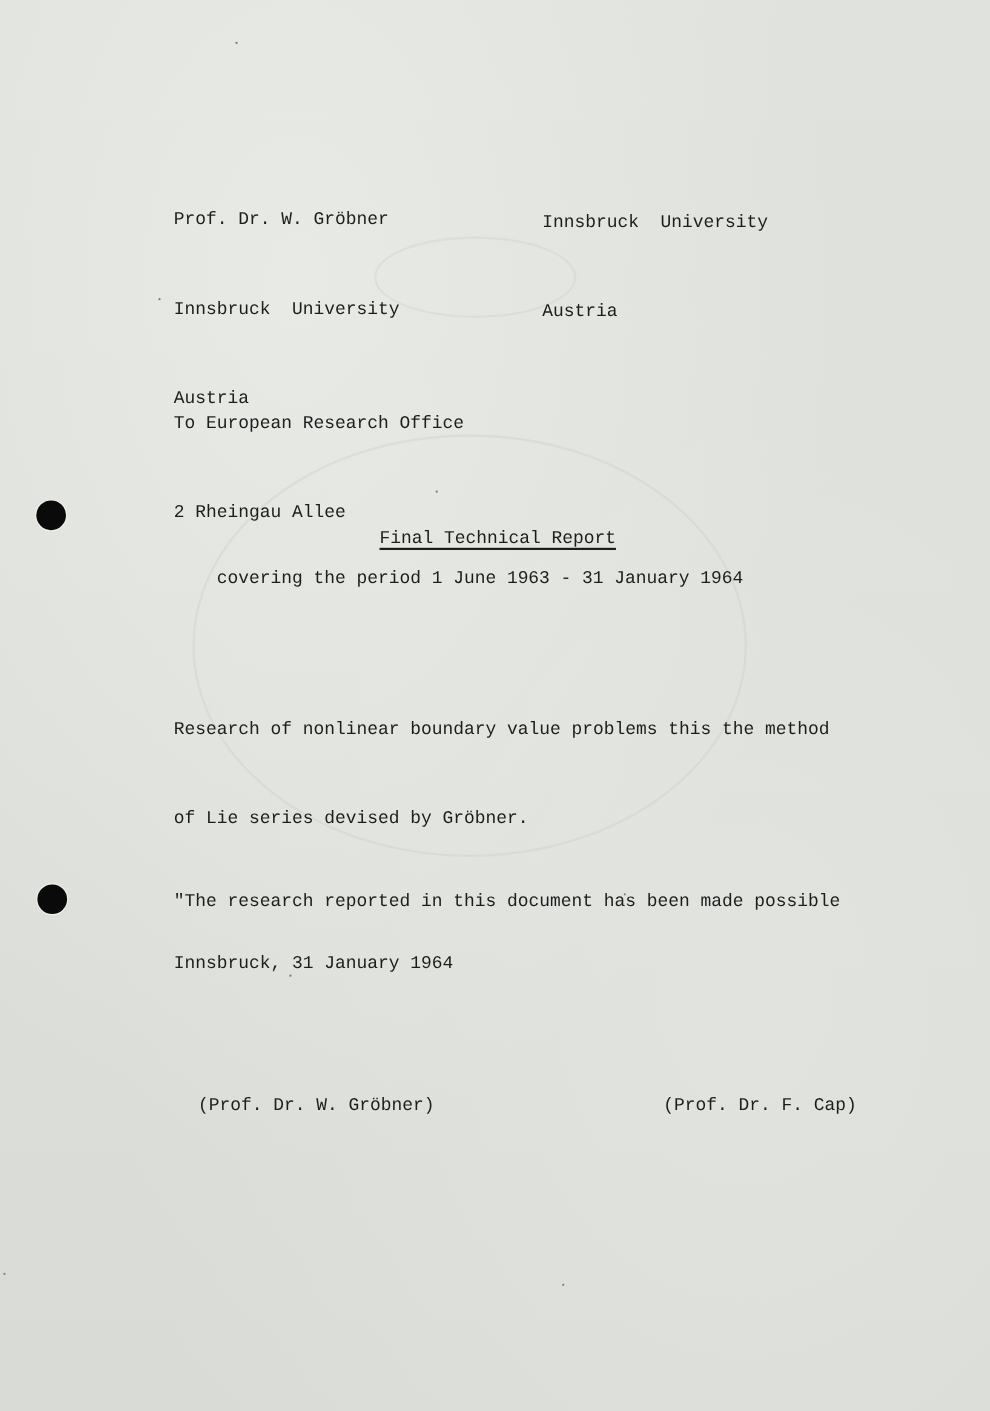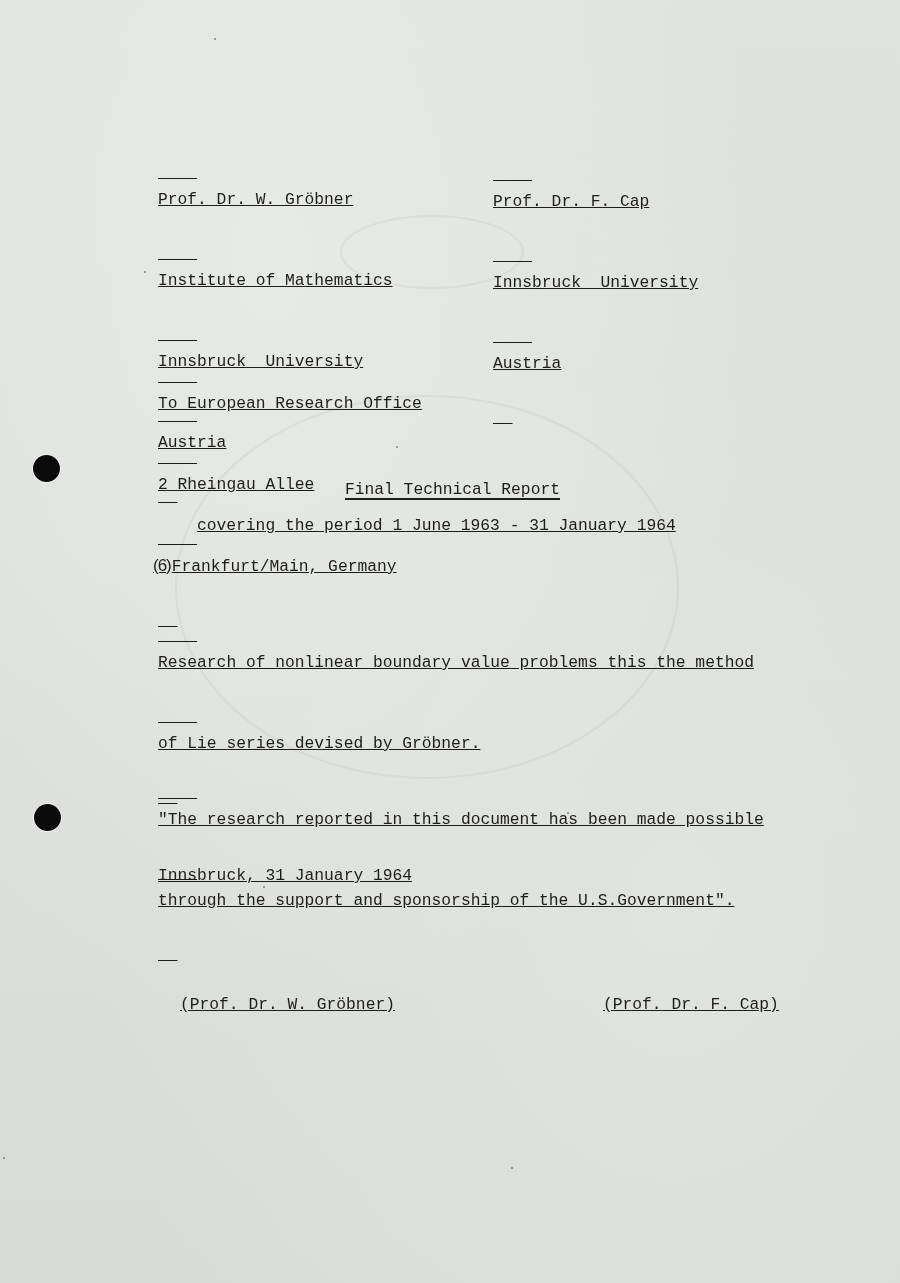--- a/index.html
+++ b/index.html
@@ -23,21 +23,20 @@
       position: absolute;
       inset: 0;
     }
     .t {
       position: absolute;
       font-size: 16.3px;
       line-height: 27px;
       white-space: pre;
       letter-spacing: 0px;
       color: #1d1d1d;
-      text-decoration: underline;
     }
     .block .line {
       display: block;
       white-space: pre;
     }
     .punch-hole {
       position: absolute;
       width: 27px;
       height: 27px;
       border-radius: 50%;
@@ -83,50 +82,46 @@
 <div class="page">
 
   <div class="seal"></div>
   <div class="seal-top"></div>
 
   <div class="punch-hole" style="left:33px; top:455px;"></div>
   <div class="punch-hole" style="left:34px; top:804px;"></div>
 
   <div class="t block" style="left:158px; top:132px;">
     <span class="line">Prof. Dr. W. Gröbner</span>
-    <span class="line">Institute of Mathematics</span>
     <span class="line">Innsbruck  University</span>
     <span class="line">Austria</span>
   </div>
 
   <div class="t block" style="left:493px; top:134px;">
-    <span class="line">Prof. Dr. F. Cap</span>
     <span class="line">Innsbruck  University</span>
     <span class="line">Austria</span>
   </div>
 
-  <div class="t block" style="left:158px; top:336px;">
+  <div class="t block" style="left:158px; top:317px;">
     <span class="line">To European Research Office</span>
     <span class="line">2 Rheingau Allee</span>
-    <span class="line" style="position:relative; left:-5px;"><span style="font-family:'Liberation Sans', sans-serif; font-size:17px; letter-spacing:-1px; margin-right:1px;">(6)</span><span>Frankfurt/Main, Germany</span></span>
   </div>
 
   <div class="t underline" style="left:345px; top:476px;font-family:Liberation Mono, monospace;">Final Technical Report</div>
 
   <div class="t" style="left:197px; top:512px;">covering the period 1 June 1963 - 31 January 1964</div>
 
   <div class="t block" style="left:158px; top:595px;">
     <span class="line">Research of nonlinear boundary value problems this the method</span>
     <span class="line">of Lie series devised by Gröbner.</span>
   </div>
 
 
   <div class="t block" style="left:158px; top:752px;">
     <span class="line">"The research reported in this document has been made possible</span>
-    <span class="line">through the support and sponsorship of the U.S.Government".</span>
   </div>
 
   <div class="t" style="left:158px; top:862px;">Innsbruck, 31 January 1964</div>
 
   <div class="t" style="left:180px; top:991px;">(Prof. Dr. W. Gröbner)</div>
   <div class="t" style="left:603px; top:991px;">(Prof. Dr. F. Cap)</div>
 
   <div class="speck" style="left:144px; top:271px;"></div>
   <div class="speck" style="left:214px; top:38px;"></div>
   <div class="speck" style="left:396px; top:446px;"></div>

